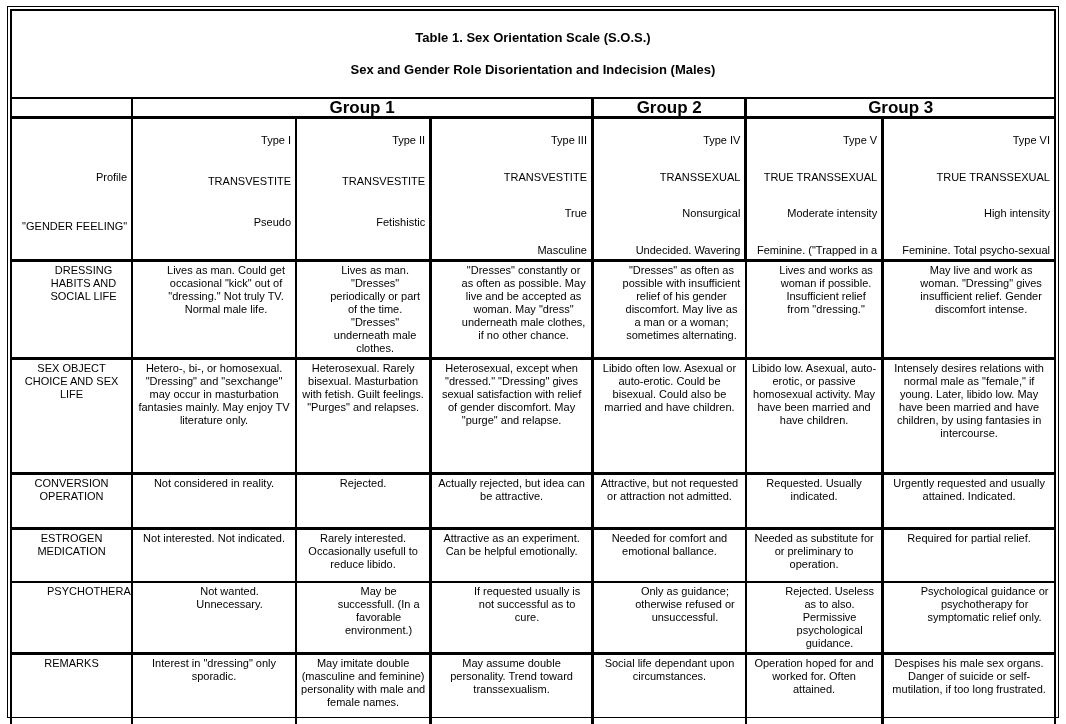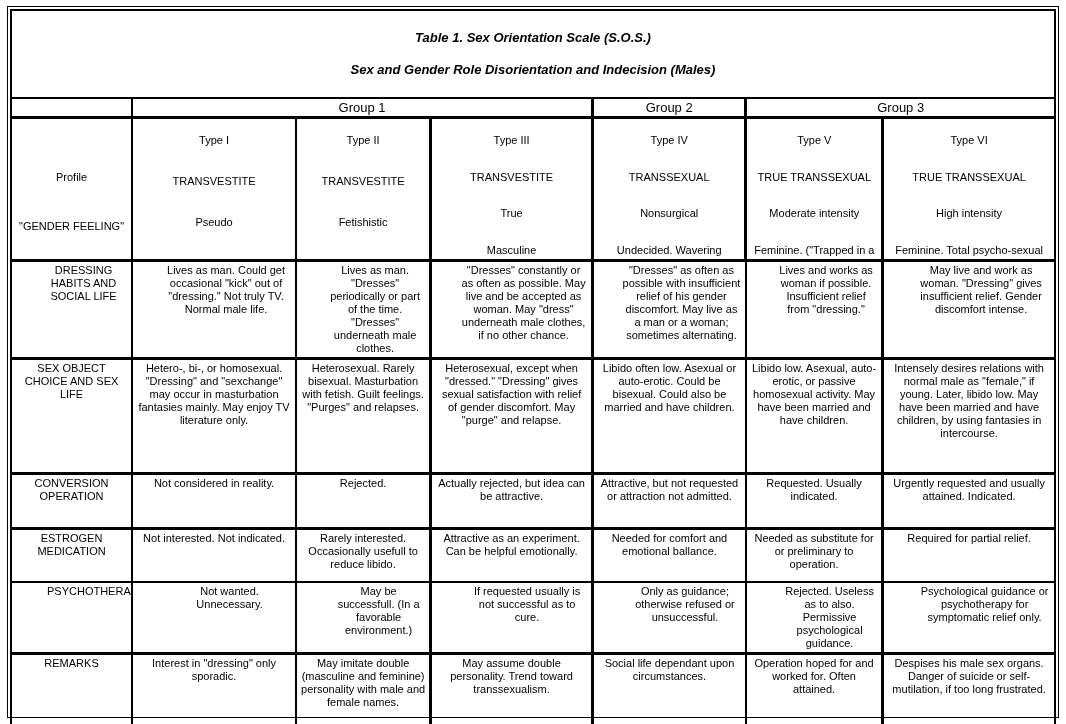--- a/index.html
+++ b/index.html
@@ -40,40 +40,39 @@
     overflow: hidden;
   }
   
   .v3 { border-left-width: 3px !important; }
   
   tr.h3 > td, tr.h3 > th { border-top-width: 3px !important; }
 
   tr.title-row td {
     border-bottom-width: 2px;
     font-weight: bold;
-    font-style: italic;
     font-size: 13px;
     line-height: 16px;
     vertical-align: middle;
     padding: 3px 2px;
   }
   tr.group-row th {
     vertical-align: middle;
-    font-weight: normal;
-    font-size: 13px;
+    font-weight: bold;
+    font-size: 17px;
   }
   tr.typehdr-row th { height: 116px; }
   .type-stack {
     display: flex;
     flex-direction: column;
     justify-content: space-between;
     height: 100%;
     min-height: 110px;
   }
-  .type-stack > div { white-space: pre-line; }
+  .type-stack > div { white-space: pre-line; text-align: right; }
   tr.kinsey-row td { vertical-align: middle; padding-top: 1px; padding-bottom: 1px; }
   .rowhdr { text-align: center; }
   
   tr.dressing-row td { height: 89px; padding-left: 28px; }
   tr.sexobj-row td   { height: 108px; text-align: center; }
   tr.kinsey-row td   { height: 18px; }
   tr.conv-row td     { height: 48px; }
   tr.estro-row td    { height: 47px; }
   tr.psych-row td    { height: 47px; padding-left: 35px; }
   tr.remarks-row td  { height: 73px; }

